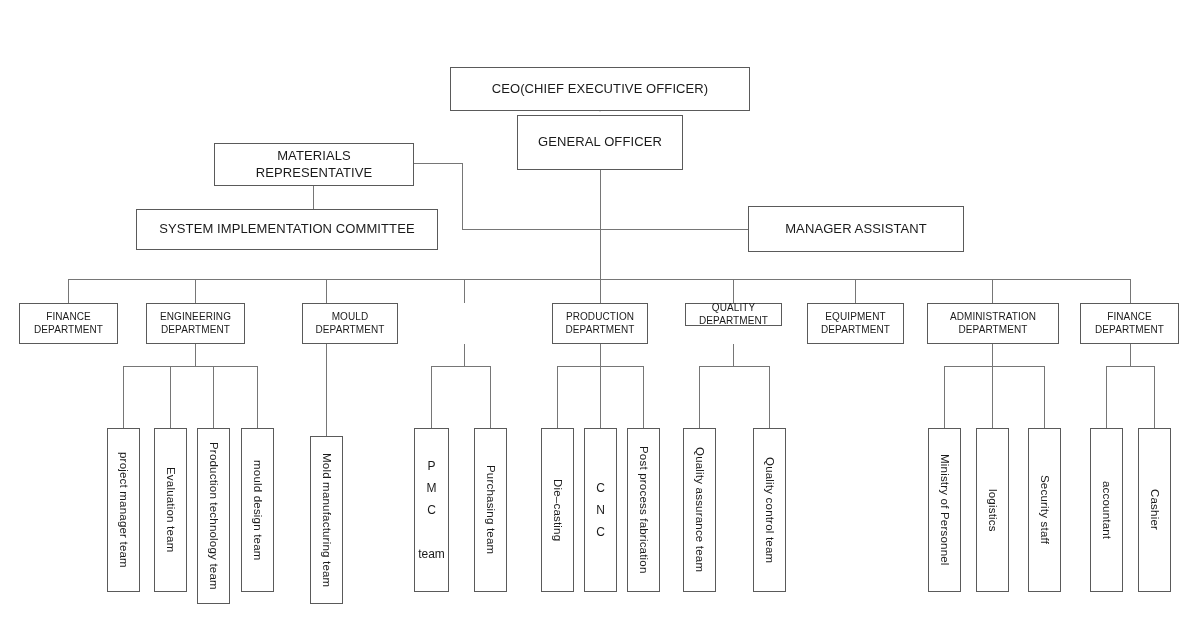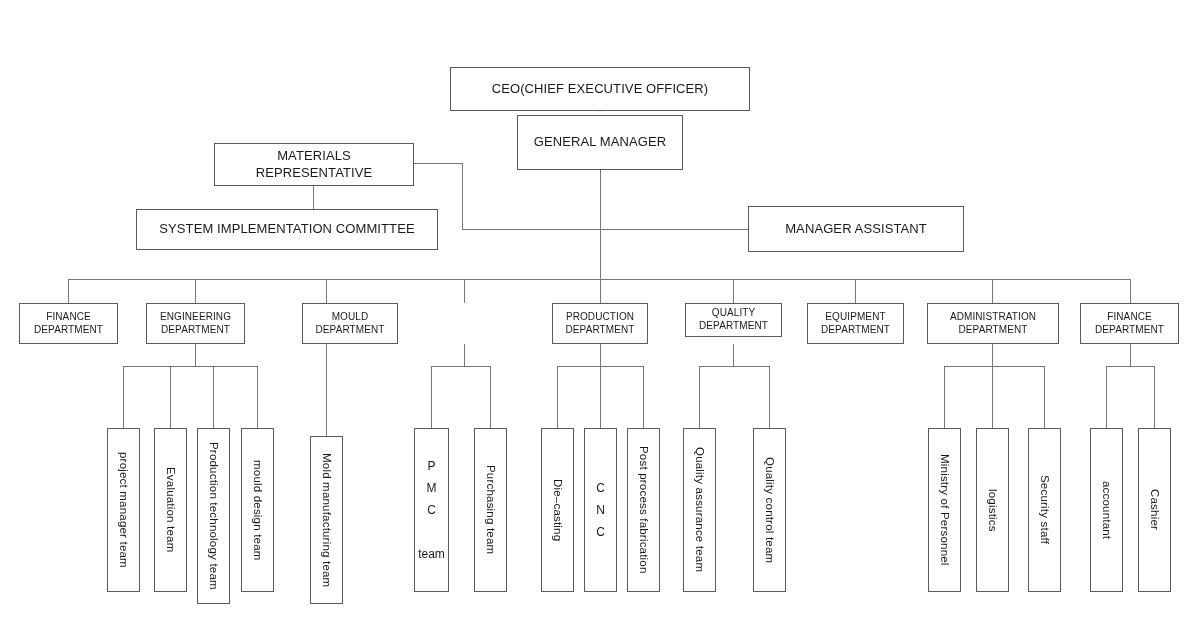--- a/index.html
+++ b/index.html
@@ -151,21 +151,21 @@
   <div class="ln v" style="left:1130px; top:344px; height:22px;"></div>
   <div class="ln h" style="left:1106px; top:366px; width:48px;"></div>
   <div class="ln v" style="left:1106px; top:366px; height:62px;"></div>
   <div class="ln v" style="left:1154px; top:366px; height:62px;"></div>
 
   <div class="node horiz" style="left:450px; top:25px; width:300px; height:44px;margin-top:42px;">
     <span class="label">CEO(CHIEF EXECUTIVE OFFICER)</span>
   </div>
 
   <div class="node horiz" style="left:517px; top:115px; width:166px; height:55px;">
-    <span class="label">GENERAL MANAGER</span>
+    <span class="label">GENERAL OFFICER</span>
   </div>
 
   <div class="node horiz" style="left:214px; top:143px; width:200px; height:43px;">
     <span class="label">MATERIALS
 REPRESENTATIVE</span>
   </div>
 
   <div class="node horiz" style="left:748px; top:206px; width:216px; height:46px;">
     <span class="label">MANAGER ASSISTANT</span>
   </div>
@@ -183,21 +183,21 @@
 DEPARTMENT</span>
   </div>
   <div class="node horiz small" style="left:278px; top:303px; width:96px; height:41px;margin-left:24px;">
     <span class="label">MOULD
 DEPARTMENT</span>
   </div>
   <div class="node horiz small" style="left:552px; top:303px; width:96px; height:41px;text-align:center;">
     <span class="label">PRODUCTION
 DEPARTMENT</span>
   </div>
-  <div class="node horiz small" style="left:685px; top:303px; width:97px; height:34px;align-items:center;">
+  <div class="node horiz small" style="left:685px; top:303px; width:97px; height:23px;align-items:center;">
     <span class="label">QUALITY
 DEPARTMENT</span>
   </div>
   <div class="node horiz small" style="left:807px; top:303px; width:97px; height:41px;">
     <span class="label">EQUIPMENT
 DEPARTMENT</span>
   </div>
   <div class="node horiz small" style="left:927px; top:303px; width:132px; height:41px;">
     <span class="label">ADMINISTRATION
 DEPARTMENT</span>

